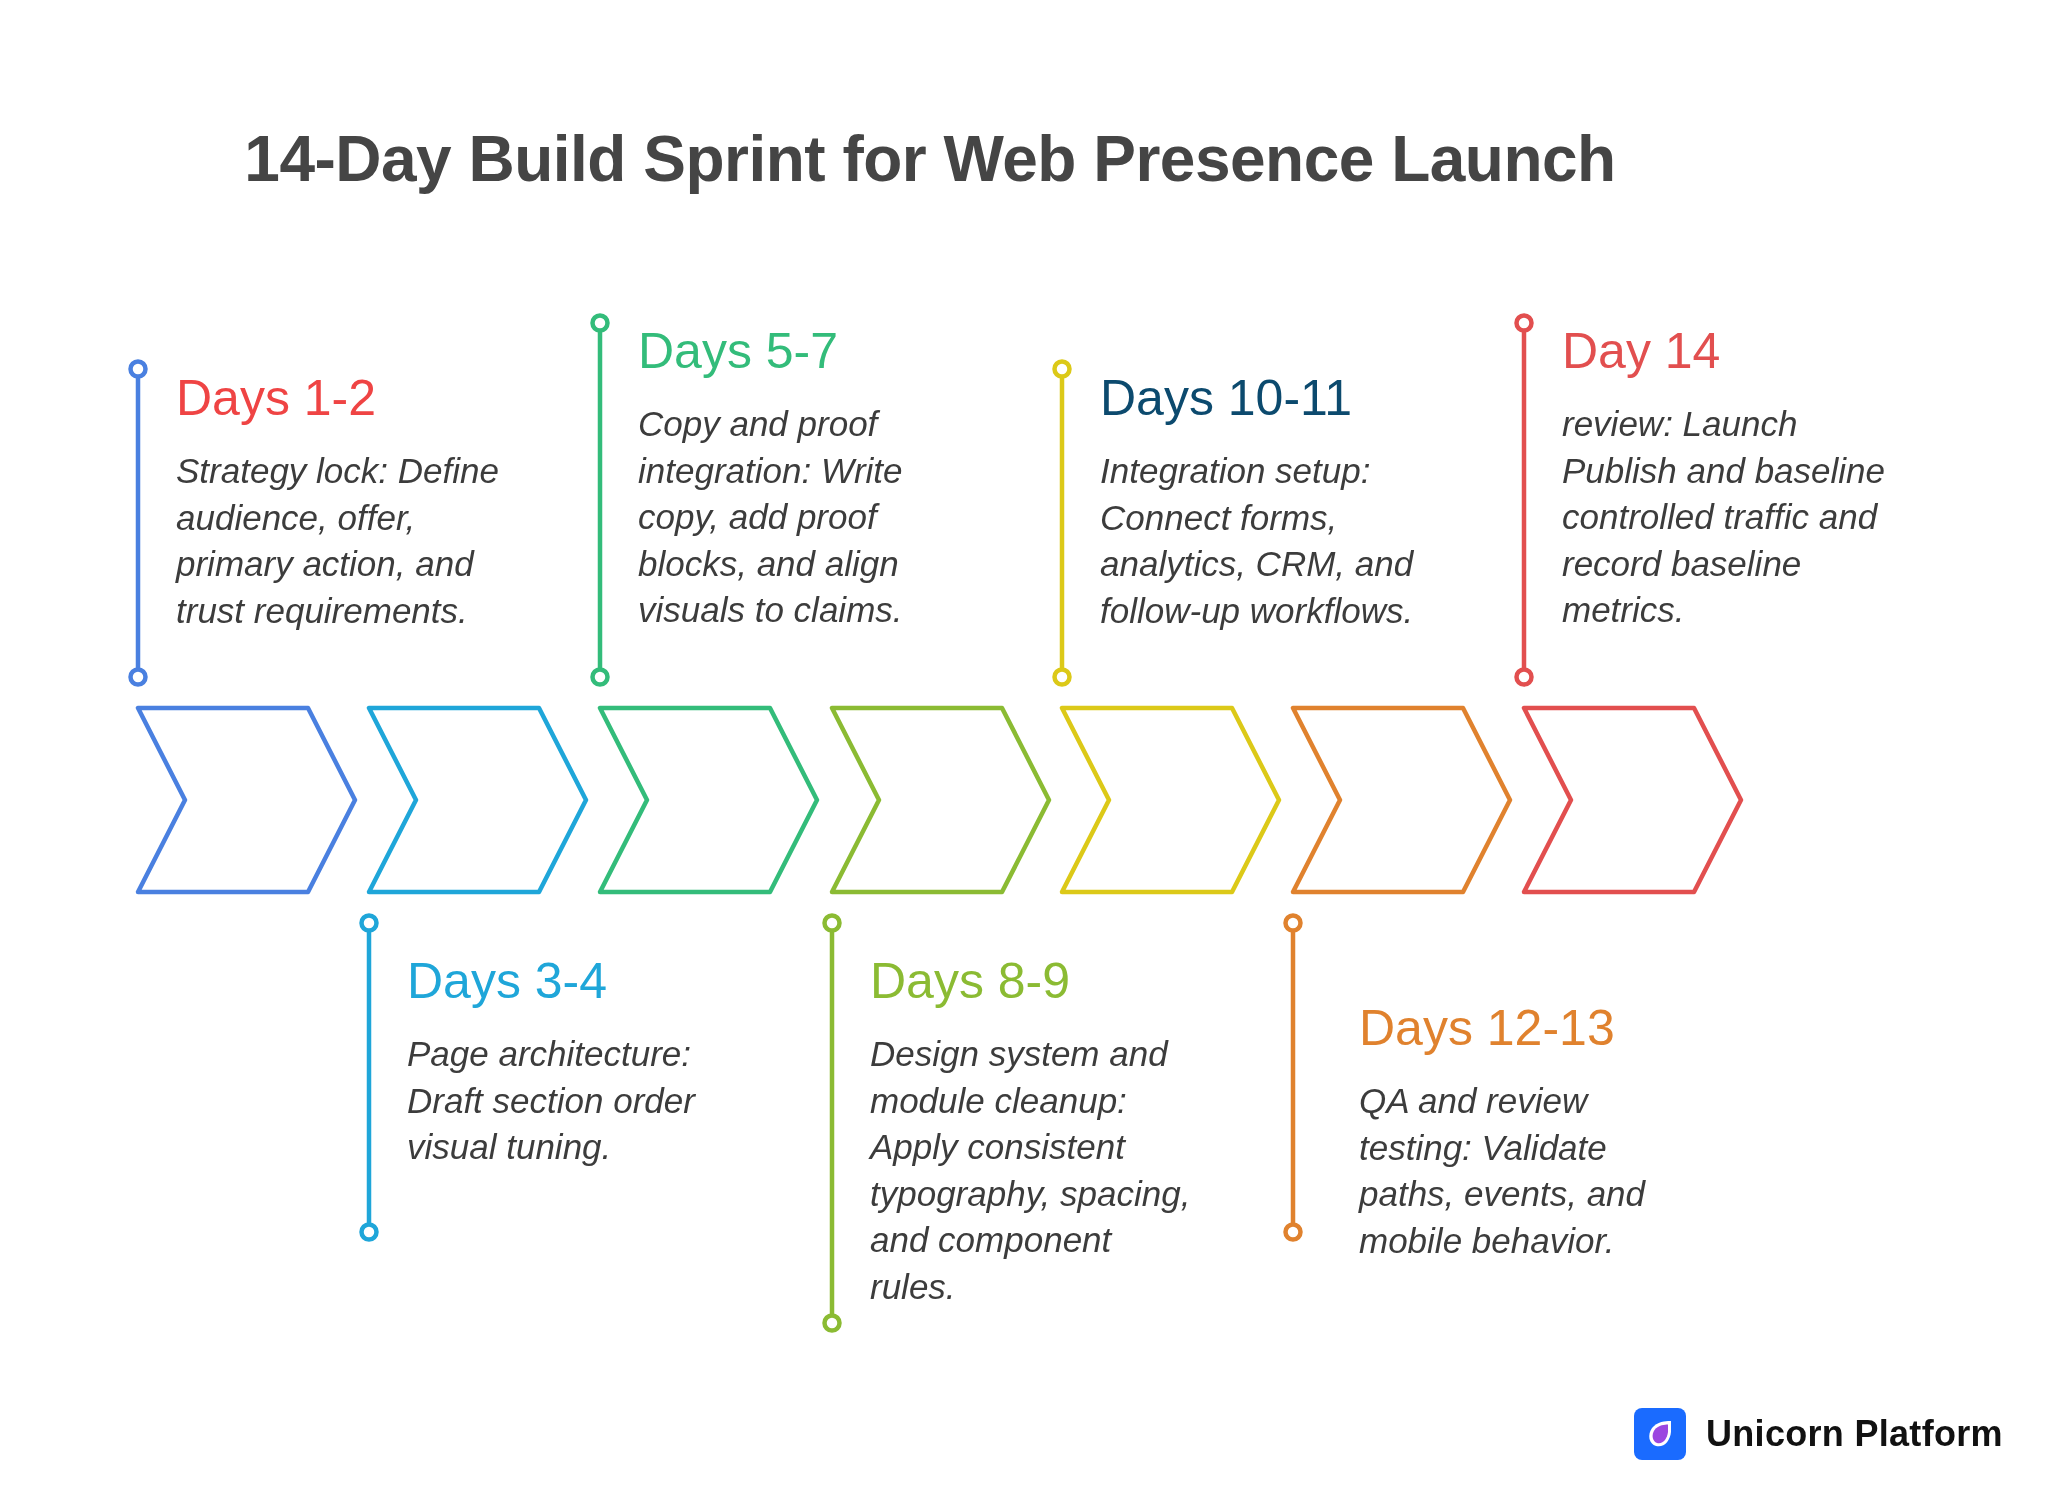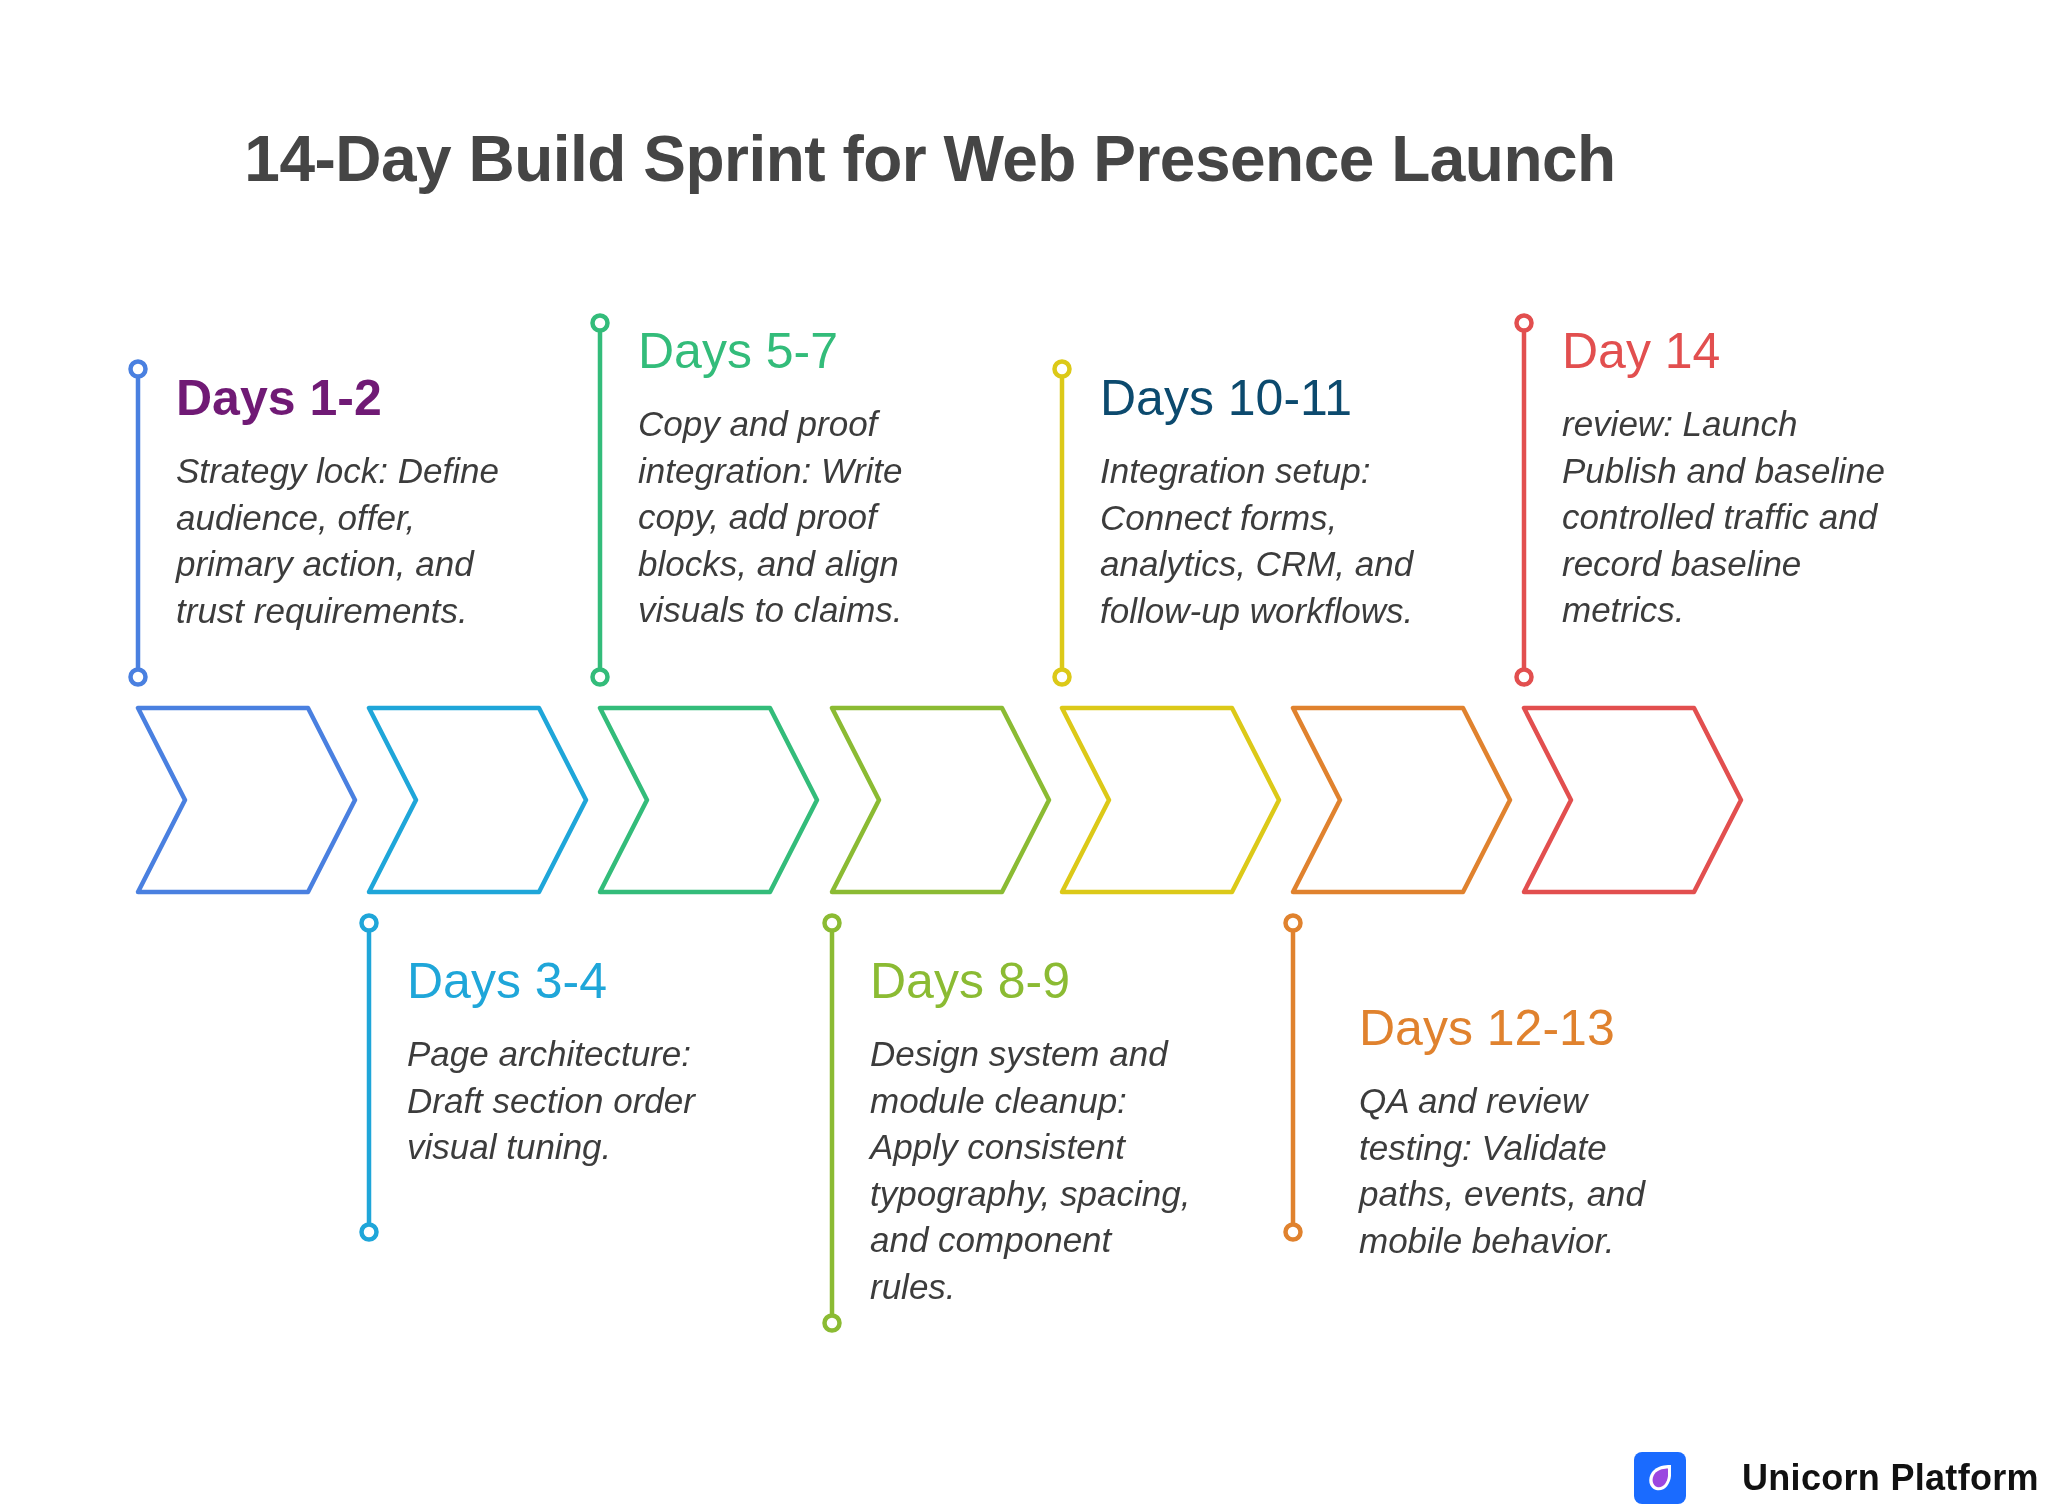--- a/index.html
+++ b/index.html
@@ -6,21 +6,21 @@
   body { width: 2048px; height: 1509px; position: relative; overflow: hidden;
          font-family: "Liberation Sans", "DejaVu Sans", sans-serif; }
   .title { position: absolute; left: 0; width: 1860px; top: 122px; text-align: center;
            font-size: 64px; font-weight: bold; color: #454545; letter-spacing: -0.5px;
            font-family: "Liberation Sans", sans-serif; }
   svg.diagram { position: absolute; left: 0; top: 0; }
   .step { position: absolute; width: 400px; }
   .step .heading { font-size: 50px; line-height: 60px; white-space: nowrap; margin: 0; }
   .step .body { font-size: 35px; line-height: 46.5px; color: #3c3c3c; margin-top: 20px; font-style: italic; }
   .step .body span { display: block; white-space: nowrap; }
-  .brand { position: absolute; left: 1634px; top: 1452px; height: 52px; display: flex; align-items: center; gap: 36px; }
+  .brand { position: absolute; left: 1634px; top: 1408px; height: 52px; display: flex; align-items: center; }
   .brand .logo { width: 52px; height: 52px; border-radius: 8px; background: #1A6BFF; position: relative; }
   .brand .name { margin-left: 20px; font-size: 36px; font-weight: bold; color: #111111; letter-spacing: 0.3px; }
 </style>
 </head>
 <body>
 
 <div class="title">14-Day Build Sprint for Web Presence Launch</div>
 
 <svg class="diagram" width="2048" height="1509" viewBox="0 0 2048 1509">
 
@@ -67,21 +67,21 @@
     </g>
     <g stroke="#E24F4F">
       <line x1="1524" y1="331" x2="1524" y2="669"></line>
       <circle cx="1524" cy="323" r="7.5"></circle>
         <circle cx="1524" cy="677" r="7.5"></circle>
     </g>
   </g>
 </svg>
 
 <div class="step" style="left:176px; top:368px;">
-  <div class="heading" style="color:#701a75;font-weight:bold;">Days 1-2</div>
+  <div class="heading" style="color:#ef4444;">Days 1-2</div>
   <div class="body">
     <span>Strategy lock: Define</span>
     <span>audience, offer,</span>
     <span>primary action, and</span>
     <span>trust requirements.</span>
   </div>
 </div>
 
 <div class="step" style="left:407px; top:951px;">
   <div class="heading" style="color:#1FA6D9;">Days 3-4</div>

